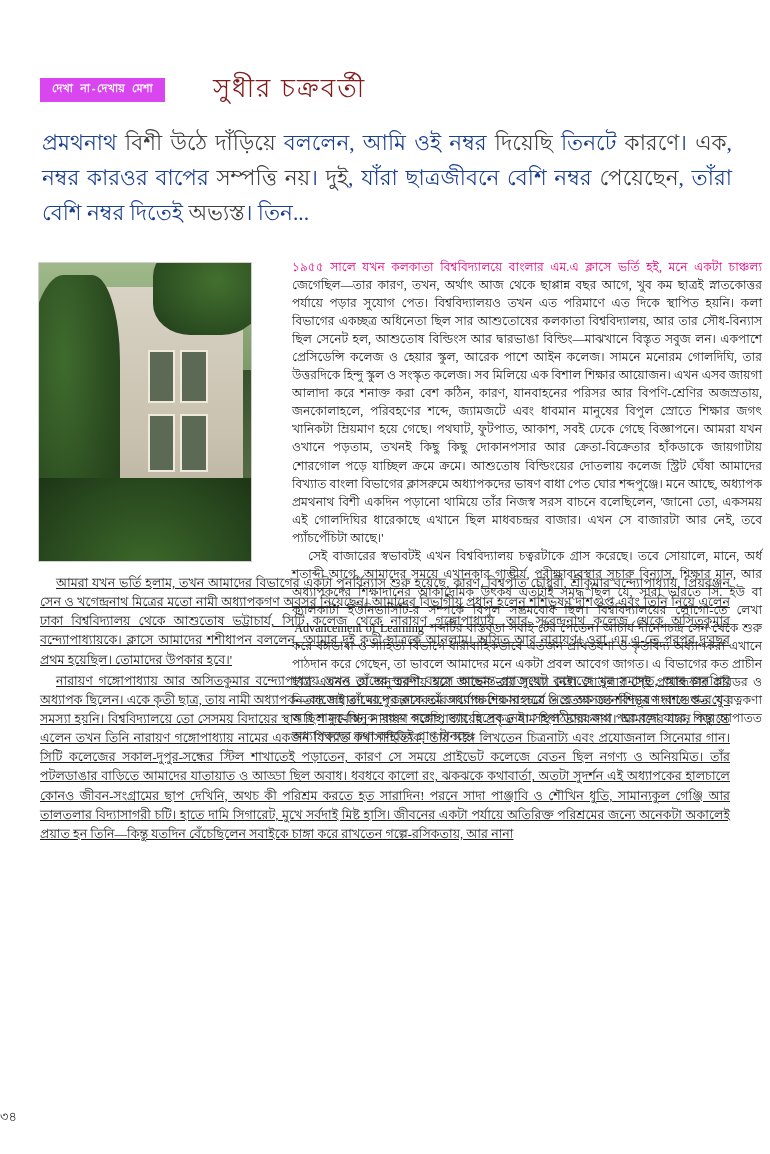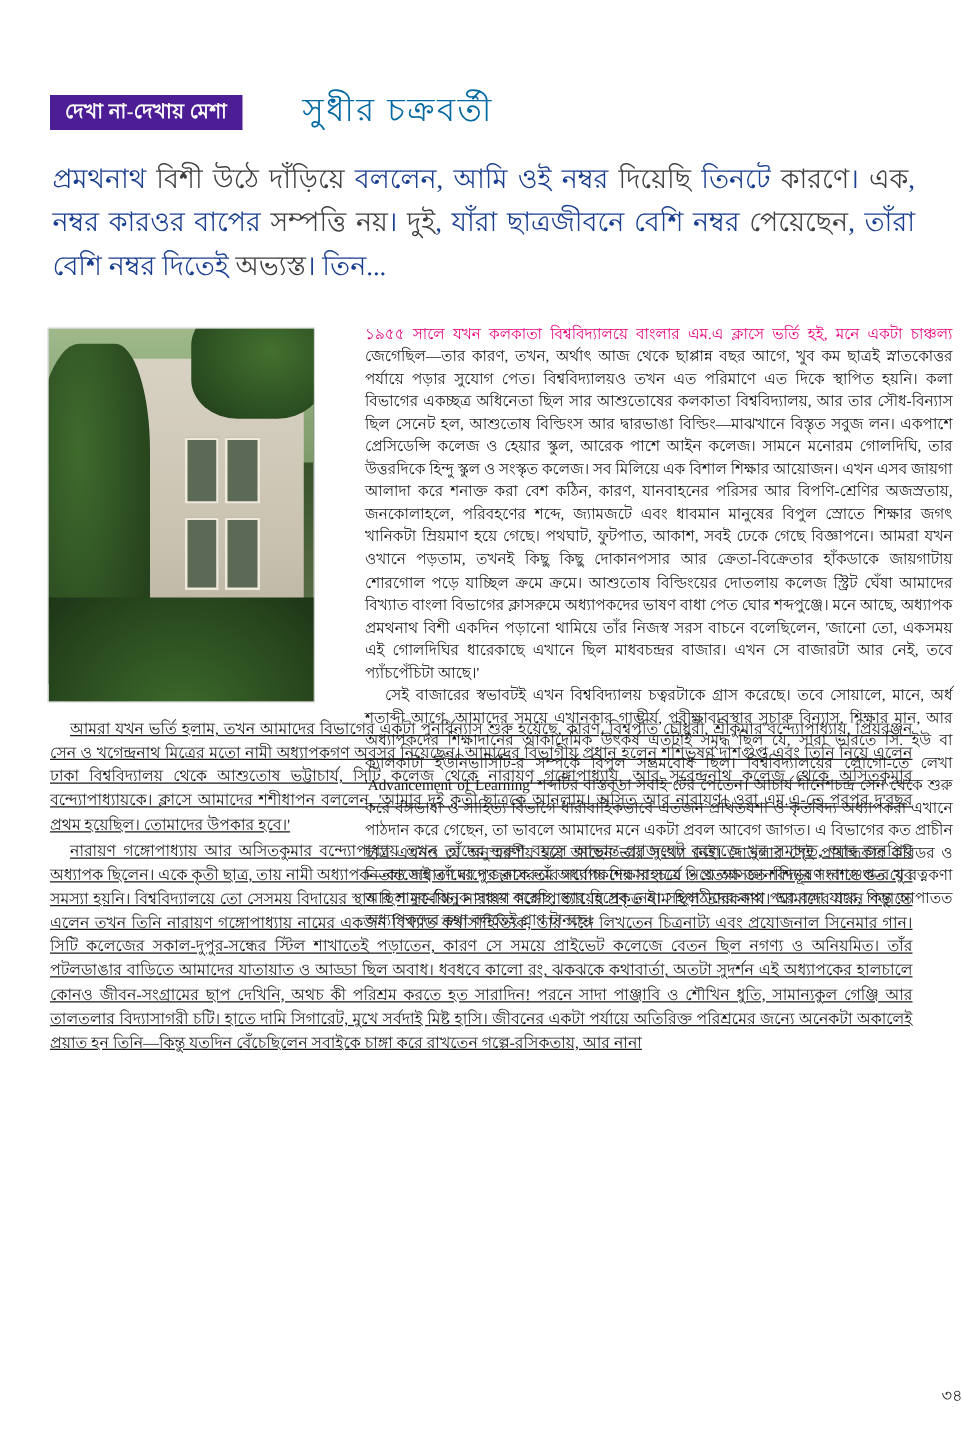--- a/index.html
+++ b/index.html
@@ -25,33 +25,33 @@
   .header-row {
     position: absolute;
     left: 40px;
     top: 68px;
     width: 690px;
     height: 44px;
     display: flex;
     align-items: center;
   }
   .section-tag {
-    background: #4c1d95;
+    background: #d946ef;
     color: #ffffff;
-    font-size: 16px;
+    font-size: 11px;
     font-weight: bold;
     letter-spacing: 0.3px;
     padding: 5px 12px 6px 12px;
     white-space: nowrap;
     line-height: 1.1;
-    font-family: Liberation Serif, serif;
+    font-family: Liberation Mono, monospace;
   }
   .author-name {
     margin-left: 48px;
-    color: #0369a1;
+    color: #7f1d1d;
     font-size: 26px;
     font-weight: normal;
     letter-spacing: 2px;
     white-space: nowrap;
     font-family: "Liberation Serif", serif;
   }
 
   
   .standfirst {
     position: absolute;
@@ -162,21 +162,21 @@
     text-indent: 16px;
     text-decoration: underline;
   }
 
   
   .folio {
     position: absolute;
     left: 0;
     right: 0;
     bottom: 26px;
-    text-align: right;
+    text-align: left;
     font-size: 13px;
     color: #222;
   }
 </style>
 </head>
 <body>
 
 <div class="page">
 
   <div class="header-row">

